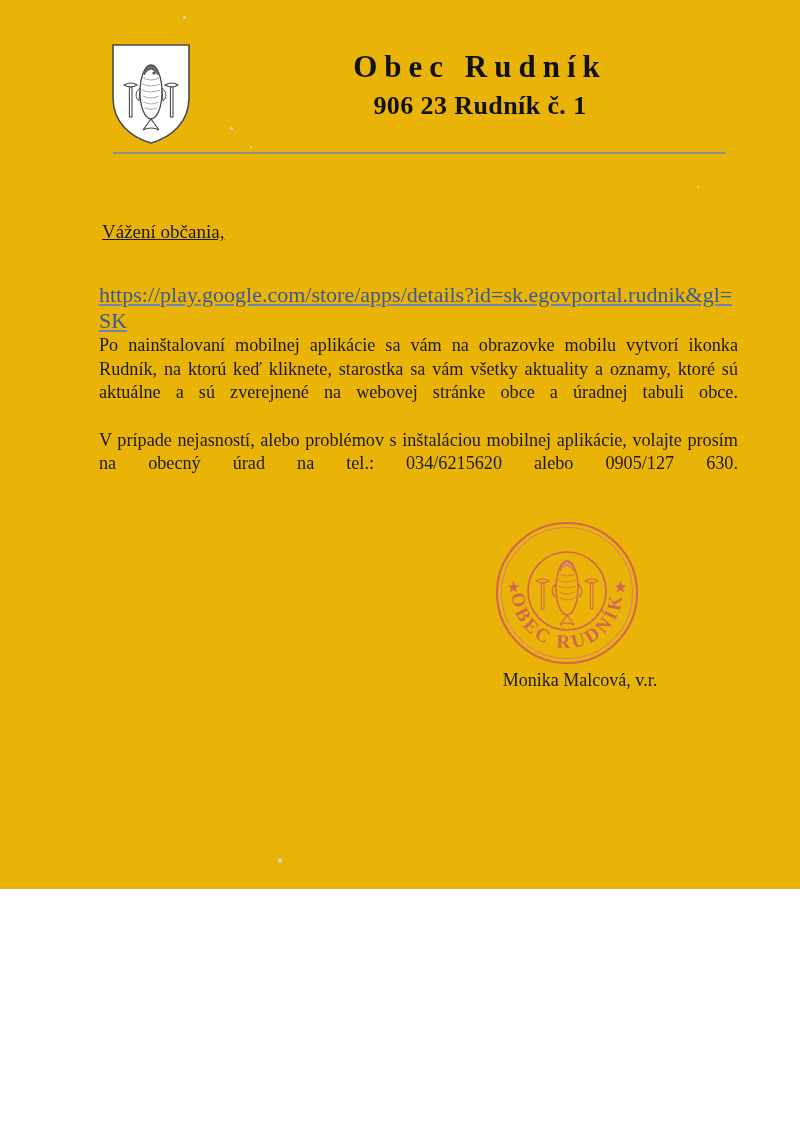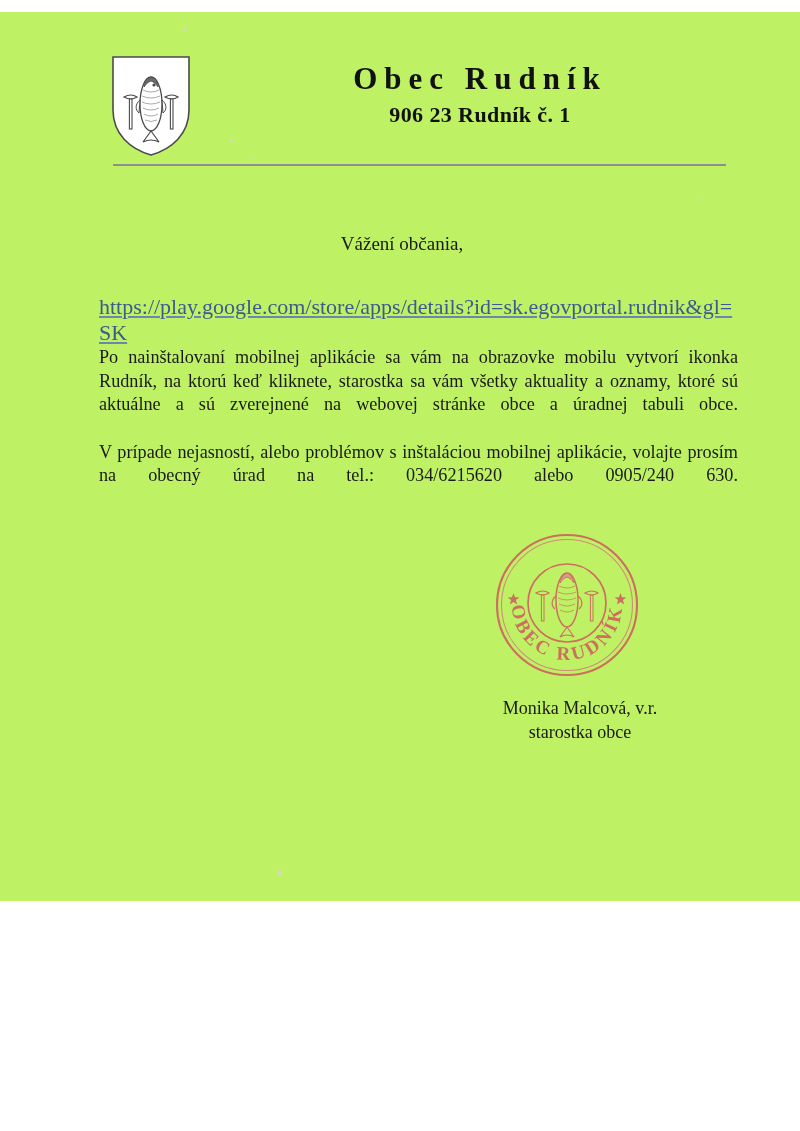--- a/index.html
+++ b/index.html
@@ -8,23 +8,22 @@
     background: #ffffff;
   }
   body {
     font-family: "Liberation Serif", "DejaVu Serif", serif;
     color: #1a1a1a;
   }
   #page {
     position: relative;
     width: 800px;
     height: 889px;
-    background: #bef264;
+    background: #eab308;
     overflow: hidden;
-    margin-top: 12px;
   }
 
   
   #letterhead {
     position: absolute;
     left: 0;
     top: 0;
     width: 800px;
     height: 160px;
   }
@@ -44,46 +43,46 @@
   }
   #org-name {
     font-size: 31px;
     font-weight: bold;
     letter-spacing: 7px;
     line-height: 1.12;
     color: #111111;
     white-space: nowrap;
   }
   #org-address {
-    font-size: 22px;
+    font-size: 26px;
     font-weight: bold;
     letter-spacing: 0.4px;
     line-height: 1.2;
     margin-top: 5px;
     color: #111111;
     white-space: nowrap;
   }
   #header-rule {
     position: absolute;
     left: 113px;
     top: 152px;
     width: 613px;
     height: 2px;
     background: #8e8e90;
   }
 
   
   #salutation {
     position: absolute;
-    left: 82px;
+    left: 102px;
     top: 220px;
     width: 640px;
-    text-align: center;
     font-size: 19px;
     line-height: 1.3;
+    text-decoration: underline;
   }
   #body-copy {
     position: absolute;
     left: 99px;
     top: 283px;
     width: 639px;
     font-size: 18.2px;
     line-height: 23.6px;
     text-align: justify;
     text-justify: inter-word;
@@ -119,21 +118,21 @@
     display: block;
     width: 150px;
     height: 150px;
     opacity: 0.86;
   }
 
   
   #signature-block {
     position: absolute;
     left: 420px;
-    top: 684px;
+    top: 668px;
     width: 320px;
     text-align: center;
     font-size: 18px;
     line-height: 24px;
   }
   #signature-block div {
     white-space: nowrap;
   }
 
   
@@ -190,21 +189,21 @@
     <div id="header-rule"></div>
   </div>
 
   <div id="salutation">Vážení občania,</div>
 
   <div id="body-copy">
     <p>
       <a class="doc-link" href="#" title="https://play.google.com/store/apps/details?id=sk.egovportal.rudnik&amp;gl=SK">https://play.google.com/store/apps/details?id=sk.egovportal.rudnik&amp;gl=SK</a>
     </p>
     <p class="lead-block">Po nainštalovaní mobilnej aplikácie sa vám na obrazovke mobilu vytvorí ikonka Rudník, na ktorú keď kliknete, starostka sa vám všetky aktuality a oznamy, ktoré sú aktuálne a sú zverejnené na webovej stránke obce a úradnej tabuli obce.</p>
-    <p class="lead-block">V prípade nejasností, alebo problémov s inštaláciou mobilnej aplikácie, volajte prosím na obecný úrad na tel.: 034/6215620 alebo 0905/240 630.</p>
+    <p class="lead-block">V prípade nejasností, alebo problémov s inštaláciou mobilnej aplikácie, volajte prosím na obecný úrad na tel.: 034/6215620 alebo 0905/127 630.</p>
   </div>
 
   <div id="stamp">
     <svg viewBox="0 0 150 150" xmlns="http://www.w3.org/2000/svg">
       <defs>
         <path id="ringPathBottom" d="M 20 75 A 55 55 0 0 0 130 75" fill="none"></path>
       </defs>
 
       <circle cx="75" cy="75" r="70" fill="none" stroke="#cf5a5e" stroke-width="2.1"></circle>
       <circle cx="75" cy="75" r="65.5" fill="none" stroke="#d9797c" stroke-width="1.1"></circle>
@@ -238,21 +237,20 @@
         <rect x="49.4" y="65" width="2.6" height="26" stroke-width="1"></rect>
 
         <path d="M93 63 Q100 59 106 63 Q100 67 93 63 Z" stroke-width="1.2"></path>
         <rect x="98.4" y="65" width="2.6" height="26" stroke-width="1"></rect>
       </g>
     </svg>
   </div>
 
   <div id="signature-block">
     <div>Monika Malcová, v.r.</div>
-    <div>starostka obce</div>
   </div>
 
   <div class="speck" style="left:278px; top:858px; width:4px; height:5px;"></div>
   <div class="speck" style="left:205px; top:985px; width:2px; height:2px;"></div>
   <div class="speck" style="left:500px; top:938px; width:2px; height:2px;"></div>
   <div class="speck" style="left:230px; top:127px; width:3px; height:3px;"></div>
   <div class="speck" style="left:250px; top:146px; width:2px; height:2px;"></div>
   <div class="speck" style="left:183px; top:16px; width:3px; height:3px;"></div>
   <div class="speck" style="left:697px; top:186px; width:2px; height:2px;"></div>
 

